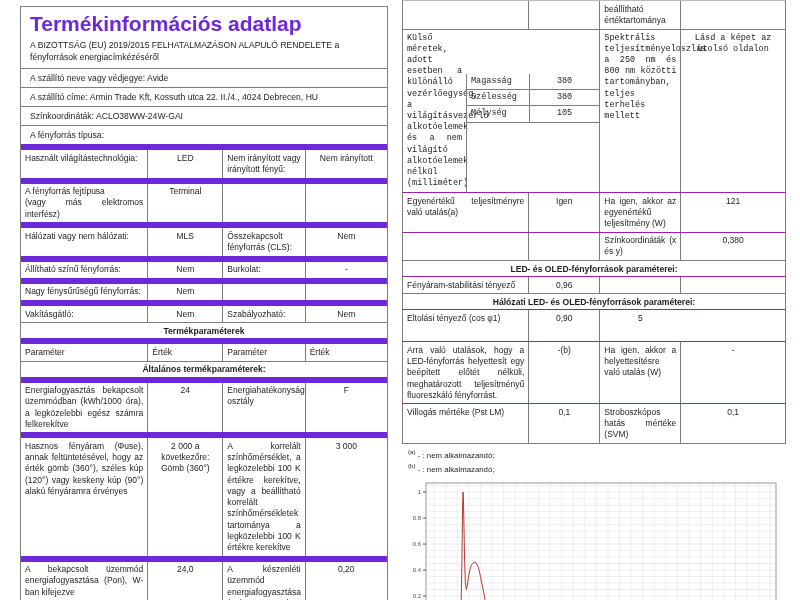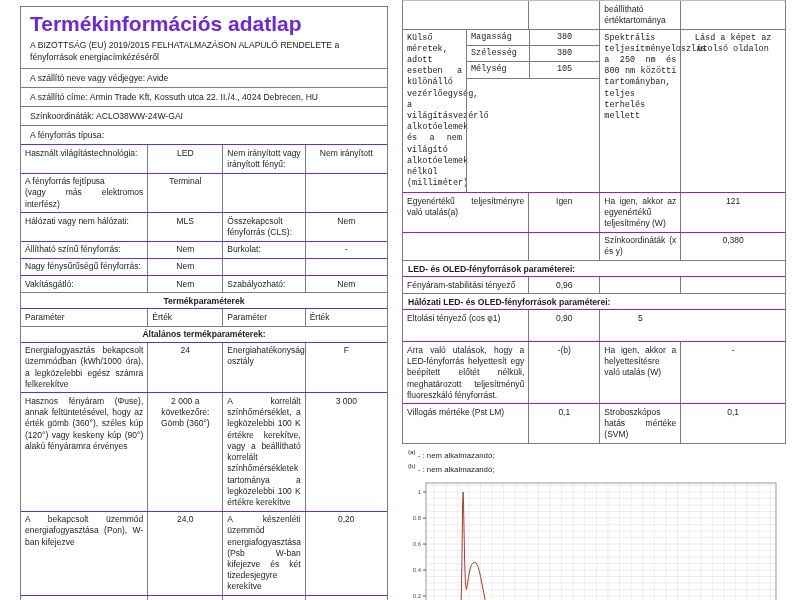--- a/index.html
+++ b/index.html
@@ -9,32 +9,32 @@
   .page-right { left:402px; top:0px; width:384px; }
   .rtable { border:1px solid #7d7d7d; border-top:1px solid #bbb; }
 
   .title-block { padding:5px 8px 5px 9px; }
   .doc-title { font-size:21px; font-weight:bold; color:#6d28d9; letter-spacing:0; padding-bottom:4px; }
   .doc-subtitle { font-size:8.6px; line-height:1.35; color:#222; padding-right:30px; }
 
   .inforow { border-top:1px solid #7d7d7d; padding:4px 9px; font-size:8.6px; }
   .inforow .lbl { font-weight:normal; }
 
-  .r4 { display:grid; grid-template-columns:34.5% 20.5% 22.5% 22.5%; border-top:1px solid #6d28d9; font-size:8.5px; }
+  .r4 { display:grid; grid-template-columns:34.5% 20.5% 22.5% 22.5%; border-top:6px solid #6d28d9; font-size:8.5px; }
   .r5 { display:grid; grid-template-columns:16.5% 16.3% 18.6% 21.2% 27.4%; border-top:1px solid #7d7d7d; font-size:8.5px;font-family:Liberation Mono, monospace; }
   .r5b { display:grid; grid-template-columns:32.8% 18.6% 21.2% 27.4%; border-top:1px solid #a21caf; font-size:8.5px; }
   .nt { border-top:none; }
   .r4>div, .r5>div, .r5b>div { border-left:1px solid #7d7d7d; padding:2.5px 4px; line-height:1.32; }
   .r4>div:first-child, .r5>div:first-child, .r5b>div:first-child { border-left:none; }
   .p { text-align:justify; }
   .val { text-align:center; }
   .pre { white-space:pre-line; }
-  .nopad { padding:0 !important; }
-
-  .sech { border-top:1px solid #7d7d7d; font-weight:bold; font-size:8.6px; padding:2.5px 5px; }
+  .nopad { padding:0 !important;margin-top:44px; }
+
+  .sech { border-top:1px solid #7d7d7d; font-weight:bold; font-size:8.6px; padding:2.5px 5px;text-align:center; }
   .center { text-align:center; }
 
   .dim { display:grid; grid-template-columns:46.7% 53.3%; border-bottom:1px solid #7d7d7d; }
   .dim>div { padding:2px 4px; }
   .dim>div:last-child { border-left:1px solid #7d7d7d; text-align:center; }
 
   .footnotes { padding:3px 2px 1px 6px; font-size:7.8px; }
   .footnote { padding:1px 0; }
   .footnote .sup { font-size:6.2px; vertical-align:super; }
 

